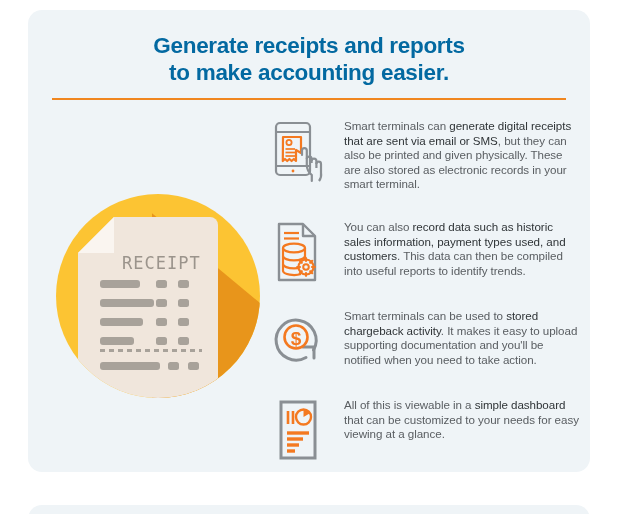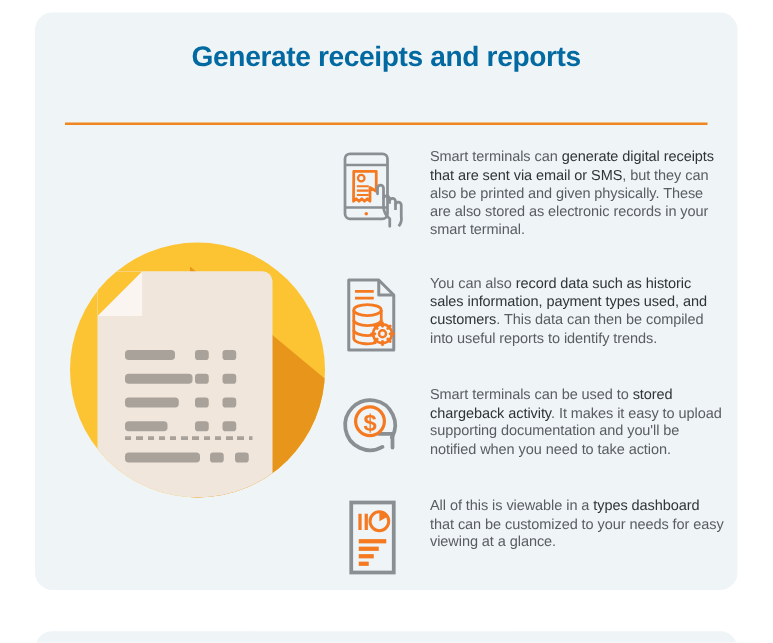--- a/index.html
+++ b/index.html
@@ -172,32 +172,34 @@
   .r3 { top: 199px; }
   .r4 { top: 288px; }
 </style>
 </head>
 <body>
 
 <div class="card card-main">
 
   <div class="title-wrap">
     <div class="title-line">Generate receipts and reports</div>
+    <div class="title-line">to make accounting easier.</div>
   </div>
 
   <div class="divider"></div>
 
   <div class="content">
 
     <div class="hero">
       <div class="hero-circle">
         <div class="hero-shadow"></div>
         <div class="paper">
           <div class="paper-fold-notch"></div>
           <div class="paper-fold"></div>
+          <div class="receipt-word">RECEIPT</div>
 
           <div class="bar" style="left:22px; top:63px; width:40px;"></div>
           <div class="sq" style="left:78px; top:63px;"></div>
           <div class="sq" style="left:100px; top:63px;"></div>
 
           <div class="bar" style="left:22px; top:82px; width:54px;"></div>
           <div class="sq" style="left:78px; top:82px;"></div>
           <div class="sq" style="left:100px; top:82px;"></div>
 
           <div class="bar" style="left:22px; top:101px; width:43px;"></div>
@@ -289,19 +291,19 @@
           <circle cx="27.5" cy="17" r="7.5" stroke="#f47920" stroke-width="2.4" fill="none"></circle>
           <path d="M27.5 17 v-7.5 a7.5 7.5 0 0 1 6.5 3.8 Z" fill="#f47920"></path>
           <g stroke="#f47920" stroke-linecap="butt">
             <line x1="11" y1="33" x2="33" y2="33" stroke-width="3.4"></line>
             <line x1="11" y1="39" x2="27" y2="39" stroke-width="3.4"></line>
             <line x1="11" y1="45" x2="23" y2="45" stroke-width="3.4"></line>
             <line x1="11" y1="51" x2="19" y2="51" stroke-width="3.4"></line>
           </g>
         </svg>
       </div>
-      <div class="row-text">All of this is viewable in a <b>types dashboard</b> that can be customized to your needs for easy viewing at a glance.</div>
+      <div class="row-text">All of this is viewable in a <b>simple dashboard</b> that can be customized to your needs for easy viewing at a glance.</div>
     </div>
 
   </div>
 </div>
 
 <div class="card card-next"></div>
 
 </body></html>

